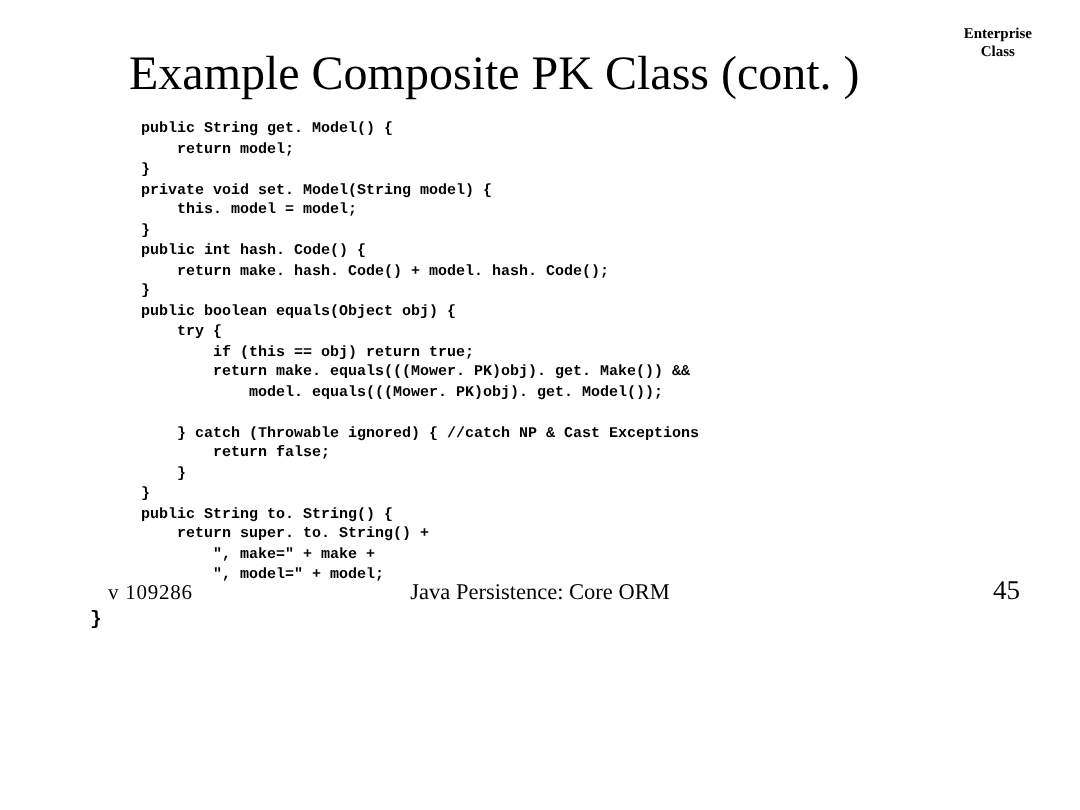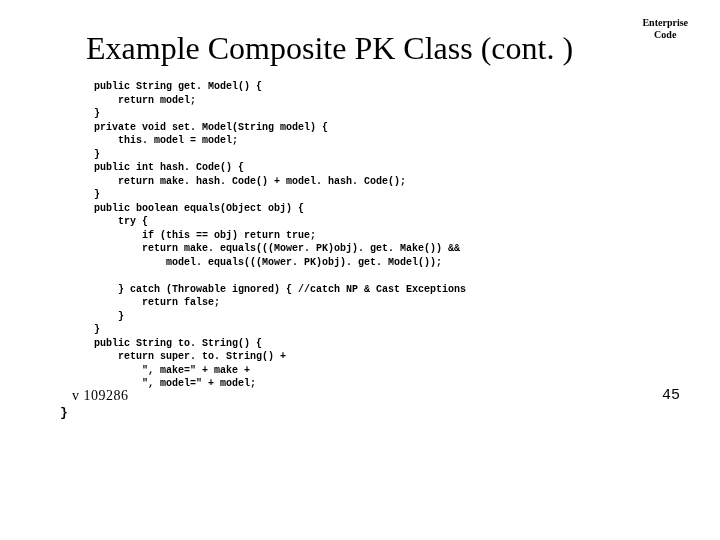--- a/index.html
+++ b/index.html
@@ -68,40 +68,40 @@
     left: 0;
     width: 720px;
     text-align: center;
     font-family: "Times New Roman", Times, serif;
     font-size: 15px;
   }
   .footer-right {
     position: absolute;
     bottom: 20px;
     right: 40px;
-    font-family: Liberation Mono, monospace;
-    font-size: 15px;
+    font-family: Liberation Serif, serif;
+    font-size: 18px;
   }
   .closing-brace {
     position: absolute;
     bottom: 4px;
     left: 60px;
     font-family: "Courier New", Courier, monospace;
     font-size: 13px;
     font-weight: bold;
   }
 </style>
 </head>
 <body>
 
 <div class="slide">
 
   <div class="badge">
     <span class="line1">Enterprise</span>
-    <span class="line2">Code</span>
+    <span class="line2">Class</span>
   </div>
 
   <div class="title-wrap">
     <span class="title">Example Composite PK Class (cont. )</span>
   </div>
 
   <div class="code">public String get. Model() {
     return model;
 }
 private void set. Model(String model) {
@@ -119,16 +119,17 @@
     } catch (Throwable ignored) { //catch NP &amp; Cast Exceptions
         return false;
     }
 }
 public String to. String() {
     return super. to. String() +
         ", make=" + make +
         ", model=" + model;</div>
 
   <div class="footer-left">v 109286</div>
+  <div class="footer-center">Java Persistence: Core ORM</div>
   <div class="footer-right">45</div>
 
   <div class="closing-brace">}</div>
 </div>
 
 </body></html>

